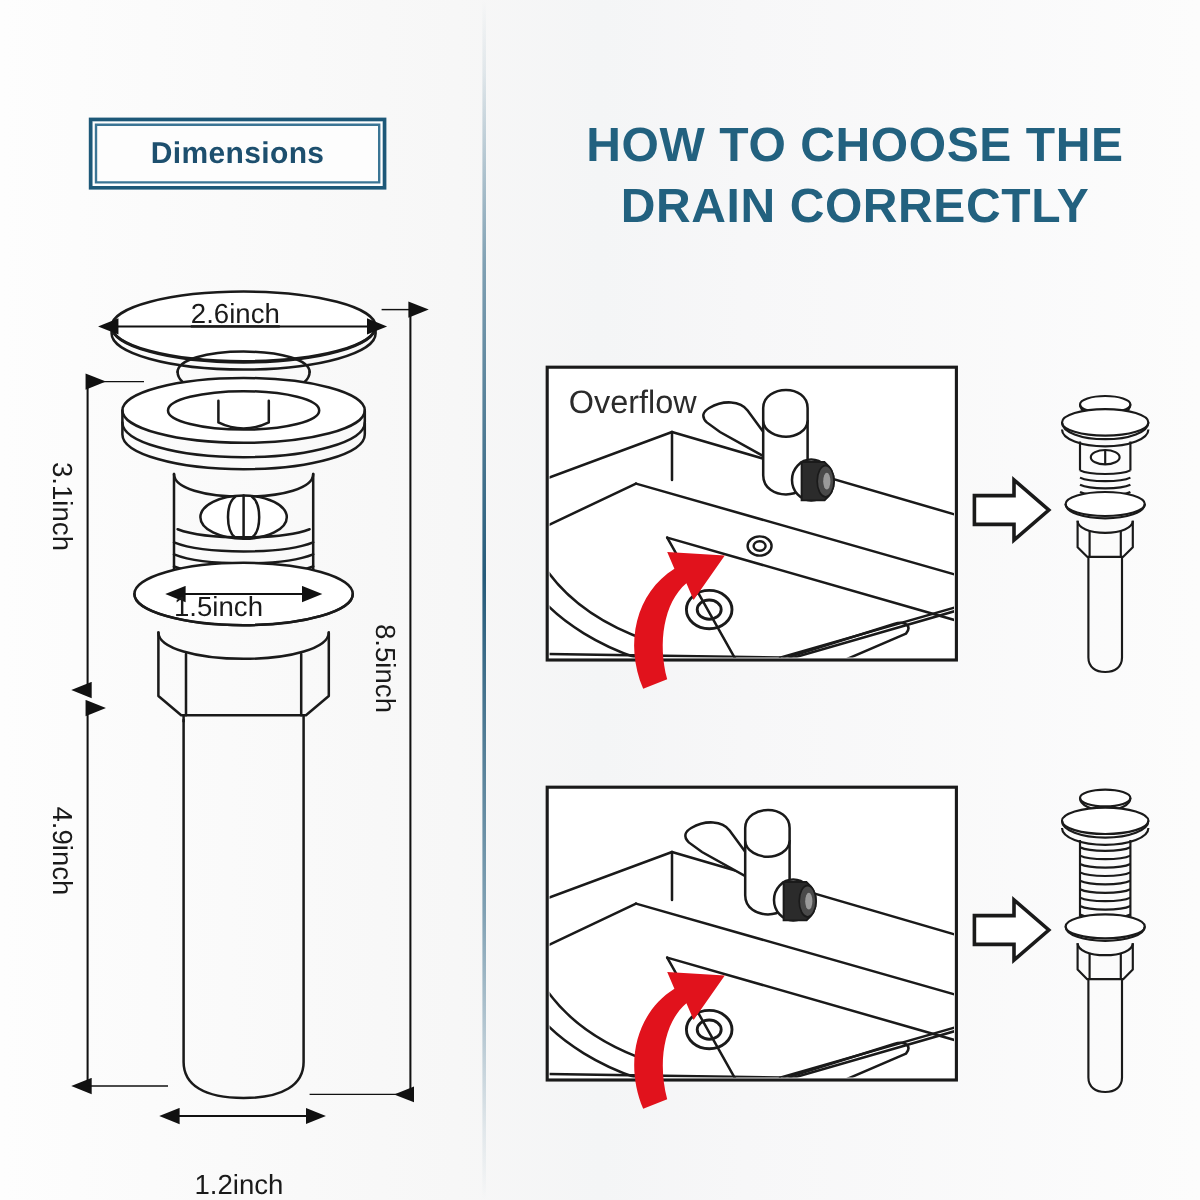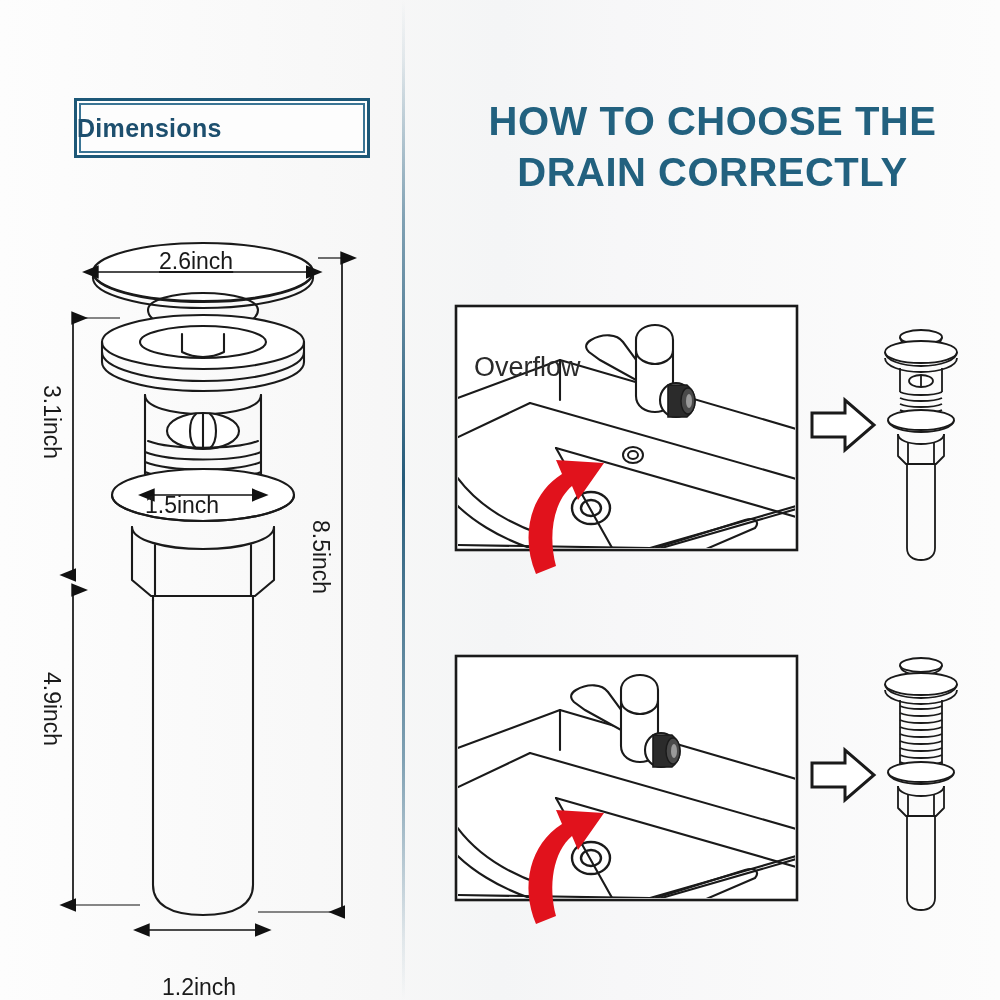--- a/index.html
+++ b/index.html
@@ -34,28 +34,29 @@
         rgba(31,90,124,0.55) 76%,
         rgba(31,90,124,0.10) 94%,
         rgba(31,90,124,0.00) 100%);
   }
 
   
   #dim-badge {
     position: absolute;
     left: 74px;
     top: 98px;
-    width: 296px;
+    width: 248px;
     height: 60px;
     box-sizing: border-box;
     border: 3px solid #1d5878;
     background: #fdfdfd;
     box-shadow: inset 0 0 0 2px #ffffff, inset 0 0 0 4px #3b7595;
     display: flex;
     align-items: center;
+    justify-content: center;
   }
   #dim-badge span {
     font-size: 25px;
     font-weight: bold;
     color: #1d4f6e;
     letter-spacing: 0.3px;
   }
 
   
   #headline {
@@ -382,16 +383,16 @@
 
         <path d="M898 786 L898 808 L906 816 L936 816 L944 808 L944 786"></path>
         <path d="M898 786 C898 792 908 796 921 796 C934 796 944 792 944 786"></path>
         <path d="M908 794 L908 816 M934 794 L934 816"></path>
 
         <path d="M907 816 L907 898 C907 906 913 910 921 910 C929 910 935 906 935 898 L935 816"></path>
       </g>
     </g>
   </svg>
 
-  <div class="panel-caption" style="left:474px; top:320px;margin-top:32px;">Overflow</div>
+  <div class="panel-caption" style="left:474px; top:320px;">Overflow</div>
 
 
 </div>
 
 </body></html>

